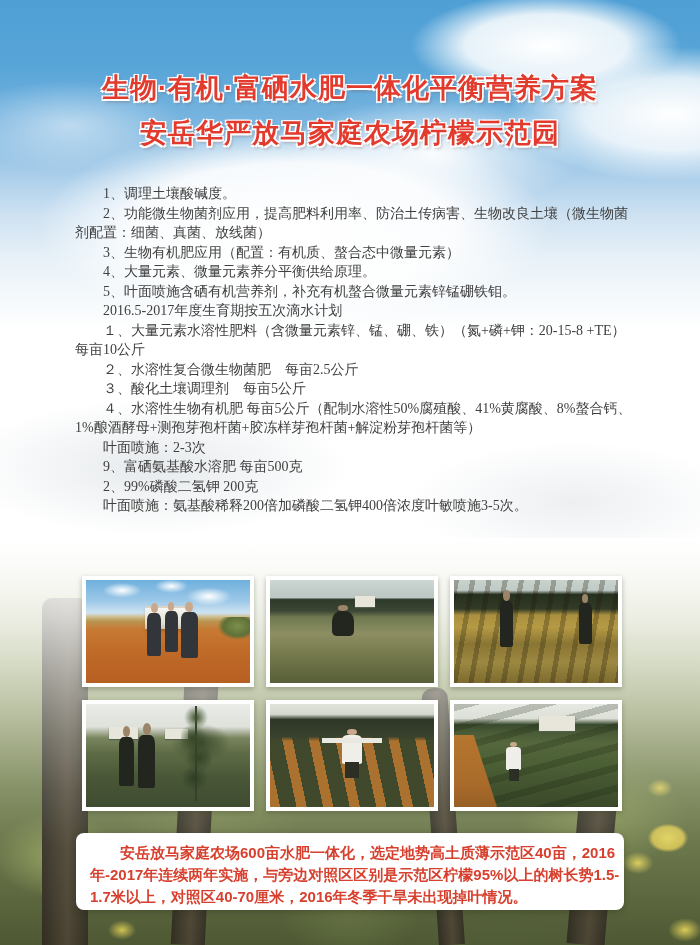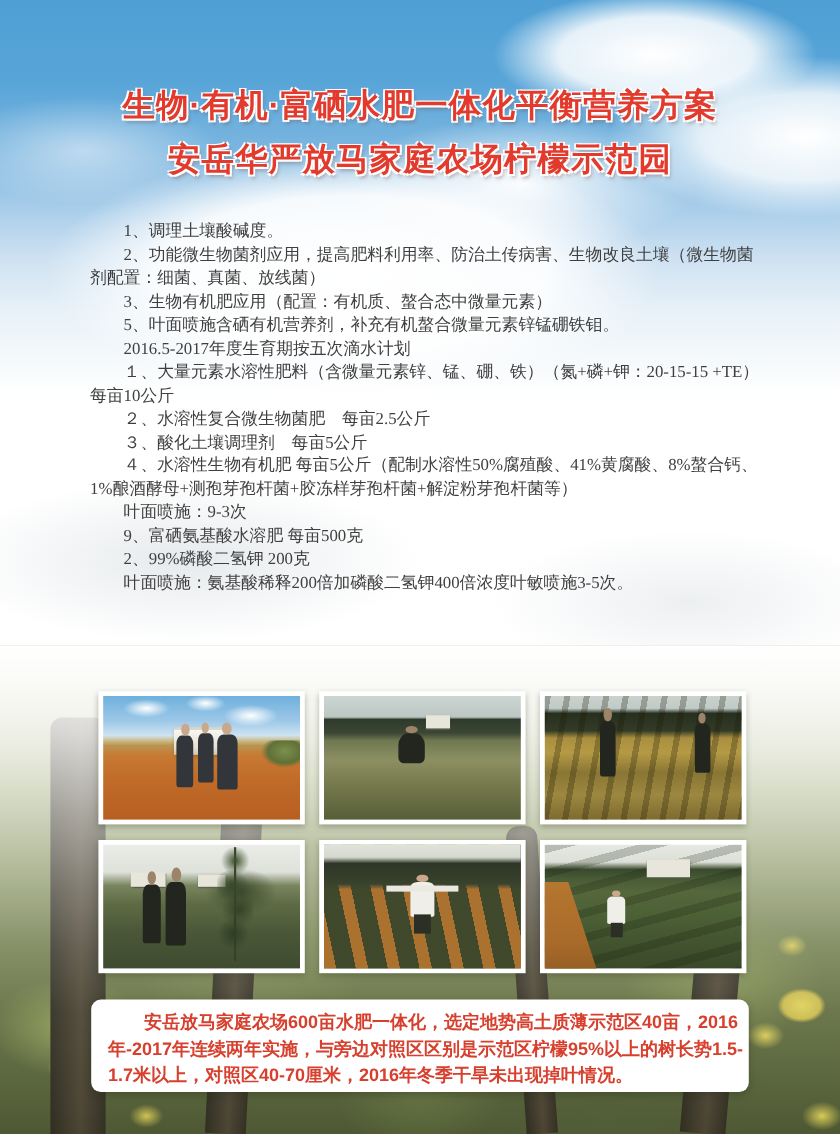--- a/index.html
+++ b/index.html
@@ -130,27 +130,28 @@
     <div class="trunk" style="left:575px;top:210px;width:38px;height:197px;transform:rotate(5deg);"></div>
   </div>
 
   <h1 class="title line2">安岳华严放马家庭农场柠檬示范园</h1>
   <h1 class="title line1">生物·有机·富硒水肥一体化平衡营养方案</h1>
 
   <div class="body-text">
     <p>1、调理土壤酸碱度。</p>
     <p>2、功能微生物菌剂应用，提高肥料利用率、防治土传病害、生物改良土壤（微生物菌剂配置：细菌、真菌、放线菌）</p>
     <p>3、生物有机肥应用（配置：有机质、螯合态中微量元素）</p>
+    <p>4、大量元素、微量元素养分平衡供给原理。</p>
     <p>5、叶面喷施含硒有机营养剂，补充有机螯合微量元素锌锰硼铁钼。</p>
     <p>2016.5-2017年度生育期按五次滴水计划</p>
-    <p>１、大量元素水溶性肥料（含微量元素锌、锰、硼、铁）（氮+磷+钾：20-15-15 +TE） 每亩10公斤</p>
+    <p>１、大量元素水溶性肥料（含微量元素锌、锰、硼、铁）（氮+磷+钾：20-15-8 +TE） 每亩10公斤</p>
     <p>２、水溶性复合微生物菌肥　每亩2.5公斤</p>
     <p>３、酸化土壤调理剂　每亩5公斤</p>
     <p>４、水溶性生物有机肥 每亩5公斤（配制水溶性50%腐殖酸、41%黄腐酸、8%螯合钙、1%酿酒酵母+测孢芽孢杆菌+胶冻样芽孢杆菌+解淀粉芽孢杆菌等）</p>
-    <p>叶面喷施：9-3次</p>
+    <p>叶面喷施：2-3次</p>
     <p>9、富硒氨基酸水溶肥 每亩500克</p>
     <p>2、99%磷酸二氢钾 200克</p>
     <p>叶面喷施：氨基酸稀释200倍加磷酸二氢钾400倍浓度叶敏喷施3-5次。</p>
   </div>
 
   <div class="photo-row row1">
     <figure class="photo p1">
       <div class="img">
         <div class="hut"></div>
         <span class="person" style="left:37%;top:32%;width:9%;height:42%;"></span>

